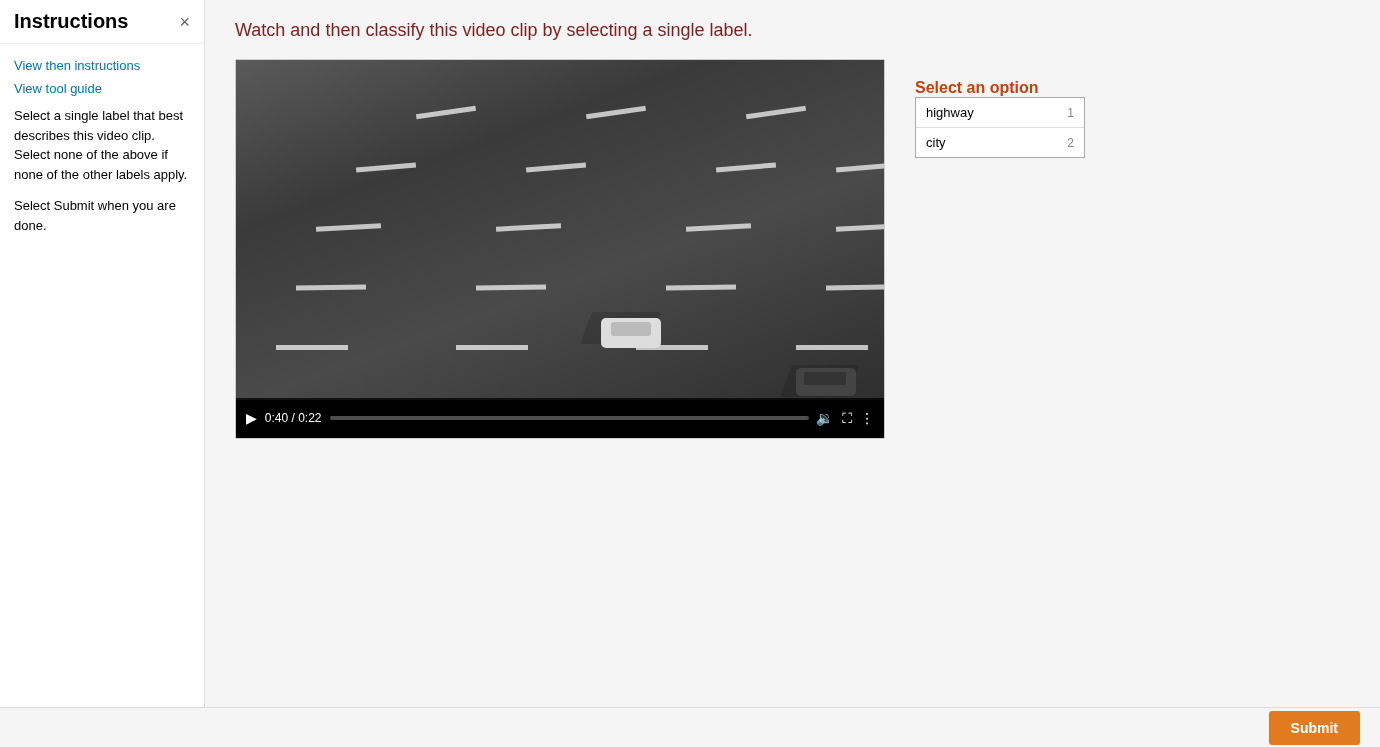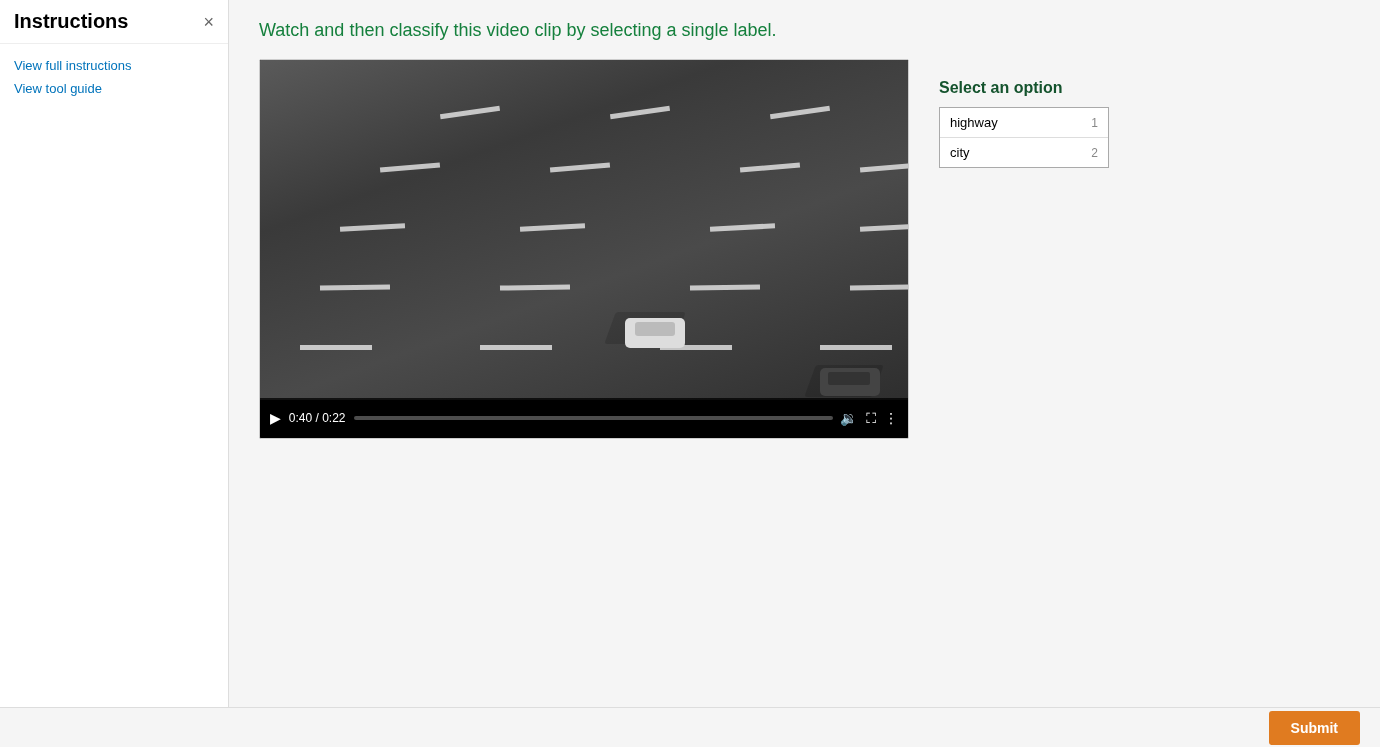--- a/index.html
+++ b/index.html
@@ -14,21 +14,21 @@
     }
 
     .main-layout {
       display: flex;
       flex: 1;
       height: 100%;
     }
 
     
     .sidebar {
-      width: 229px;
+      width: 205px;
       background: #fff;
       border-right: 1px solid #ddd;
       padding: 0;
       display: flex;
       flex-direction: column;
       flex-shrink: 0;
     }
 
     .sidebar-header {
       display: flex;
@@ -81,21 +81,21 @@
     .content-area {
       flex: 1;
       padding: 20px 30px;
       display: flex;
       flex-direction: column;
       background: #f5f5f5;
     }
 
     .instruction-text {
       font-size: 18px;
-      color: #15803d;
+      color: #7f1d1d;
       margin-bottom: 18px;
     }
 
     .video-container {
       background: #000;
       border: 1px solid #ccc;
       width: 650px;
       height: 380px;
       position: relative;
       border-radius: 2px;
@@ -193,22 +193,21 @@
     
     .right-panel {
       width: 200px;
       padding: 20px 20px 0 10px;
       flex-shrink: 0;
     }
 
     .select-label {
       font-size: 16px;
       font-weight: bold;
-      color: #14532d;
-      margin-bottom: 10px;
+      color: #c2410c;
     }
 
     .option-list {
       border: 1px solid #aaa;
       border-radius: 0;
       overflow: hidden;
     }
 
     .option-item {
       display: flex;
@@ -259,22 +258,26 @@
 <body>
 
 <div class="main-layout">
 
   <div class="sidebar">
     <div class="sidebar-header">
       <span class="sidebar-title">Instructions</span>
       <button class="sidebar-close">×</button>
     </div>
     <div class="sidebar-body">
-      <a class="sidebar-link">View full instructions</a>
+      <a class="sidebar-link">View then instructions</a>
       <a class="sidebar-link">View tool guide</a>
+      <div class="sidebar-text">
+        <p>Select a single label that best describes this video clip. Select none of the above if none of the other labels apply.</p>
+        <p>Select Submit when you are done.</p>
+      </div>
     </div>
   </div>
 
   <div class="content-area">
     <div class="instruction-text">Watch and then classify this video clip by selecting a single label.</div>
 
     <div style="display:flex; gap:20px;">
 
       <div class="video-container">
         <div class="video-screen">

